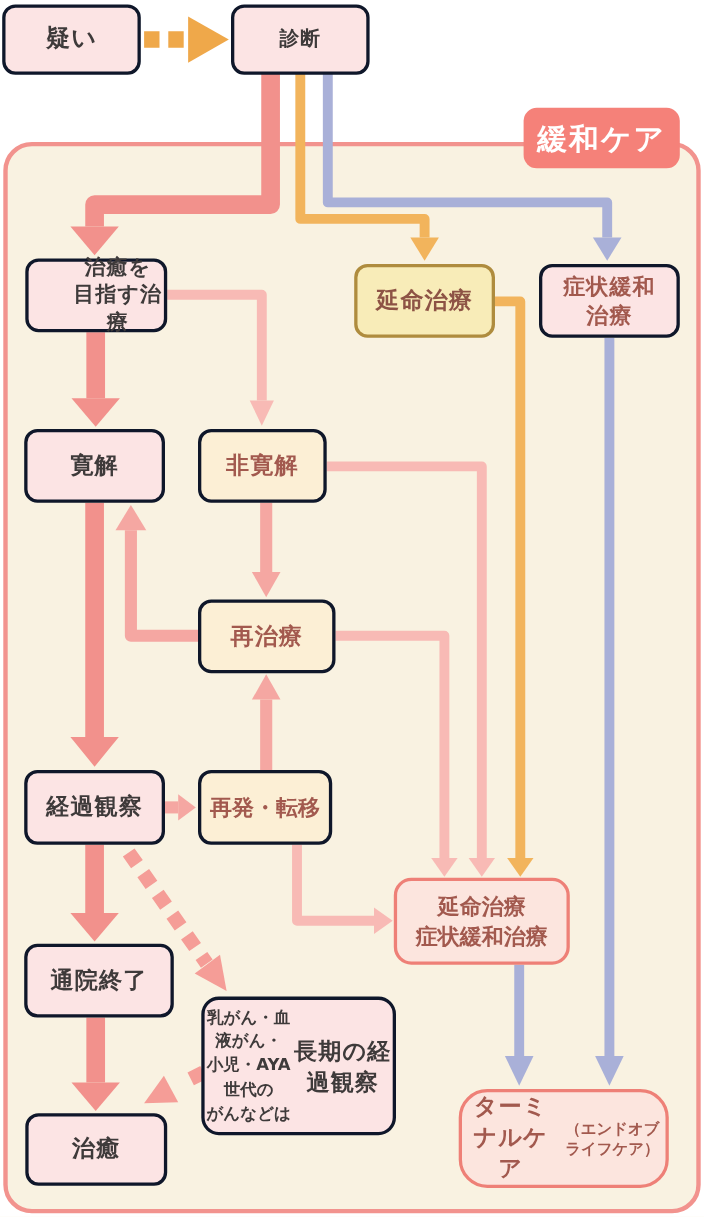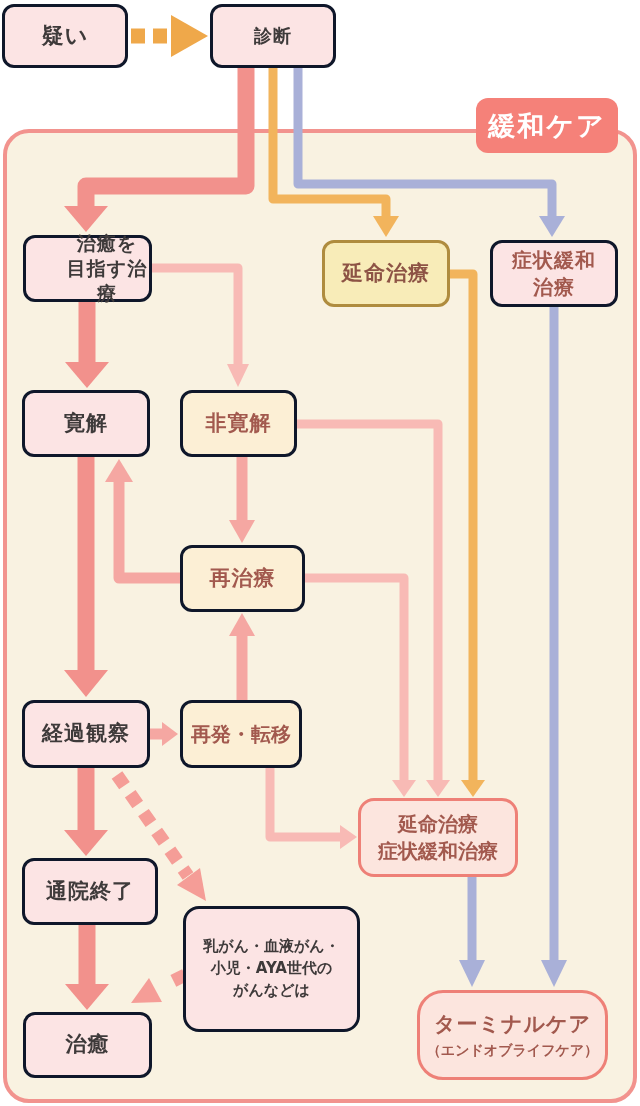--- a/index.html
+++ b/index.html
@@ -30,21 +30,21 @@
   .kanwa-label{
     position:absolute;left:476px;top:98px;width:142px;height:55px;
     background:#f58179;color:#ffffff;border-radius:12px;
     display:flex;align-items:center;justify-content:center;
     font-size:27px;letter-spacing:2px;z-index:4;
   }
   .note-small{font-size:15px;letter-spacing:0;line-height:1.45;display:block;}
   .note-big{font-size:21px;letter-spacing:1px;display:block;margin-top:4px;}
   .terminal-main{font-size:21px;letter-spacing:1px;display:block;}
   .terminal-sub{font-size:14px;letter-spacing:0;display:block;margin-top:2px;}
-  .col{display:flex;flex-direction:column;align-items:center;justify-content:center;}
+  .col{display:flex;flex-direction:row;align-items:center;justify-content:center;}
 </style>
 </head>
 <body>
 
 <div class="stage">
 
   <div class="container"></div>
 
   <svg class="connectors" width="640" height="1106" viewBox="0 0 640 1106">
 
@@ -206,20 +206,21 @@
 
   <div class="node peach big16" style="left:358px;top:798px;width:160px;height:79px;font-size:20px;letter-spacing:0;">
     <span>延命治療
 症状緩和治療</span>
   </div>
 
   <div class="node big16 col" style="left:183px;top:906px;width:177px;height:126px;">
     <span class="note-small">乳がん・血液がん・
 小児・AYA世代の
 がんなどは</span>
+    <span class="note-big">長期の経過観察</span>
   </div>
 
   <div class="node" style="left:23px;top:1012px;width:129px;height:66px;">
     <span>治癒</span>
   </div>
 
   <div class="node peach col" style="left:417px;top:990px;width:191px;height:90px;">
     <span class="terminal-main">ターミナルケア</span>
     <span class="terminal-sub">（エンドオブライフケア）</span>
   </div>

